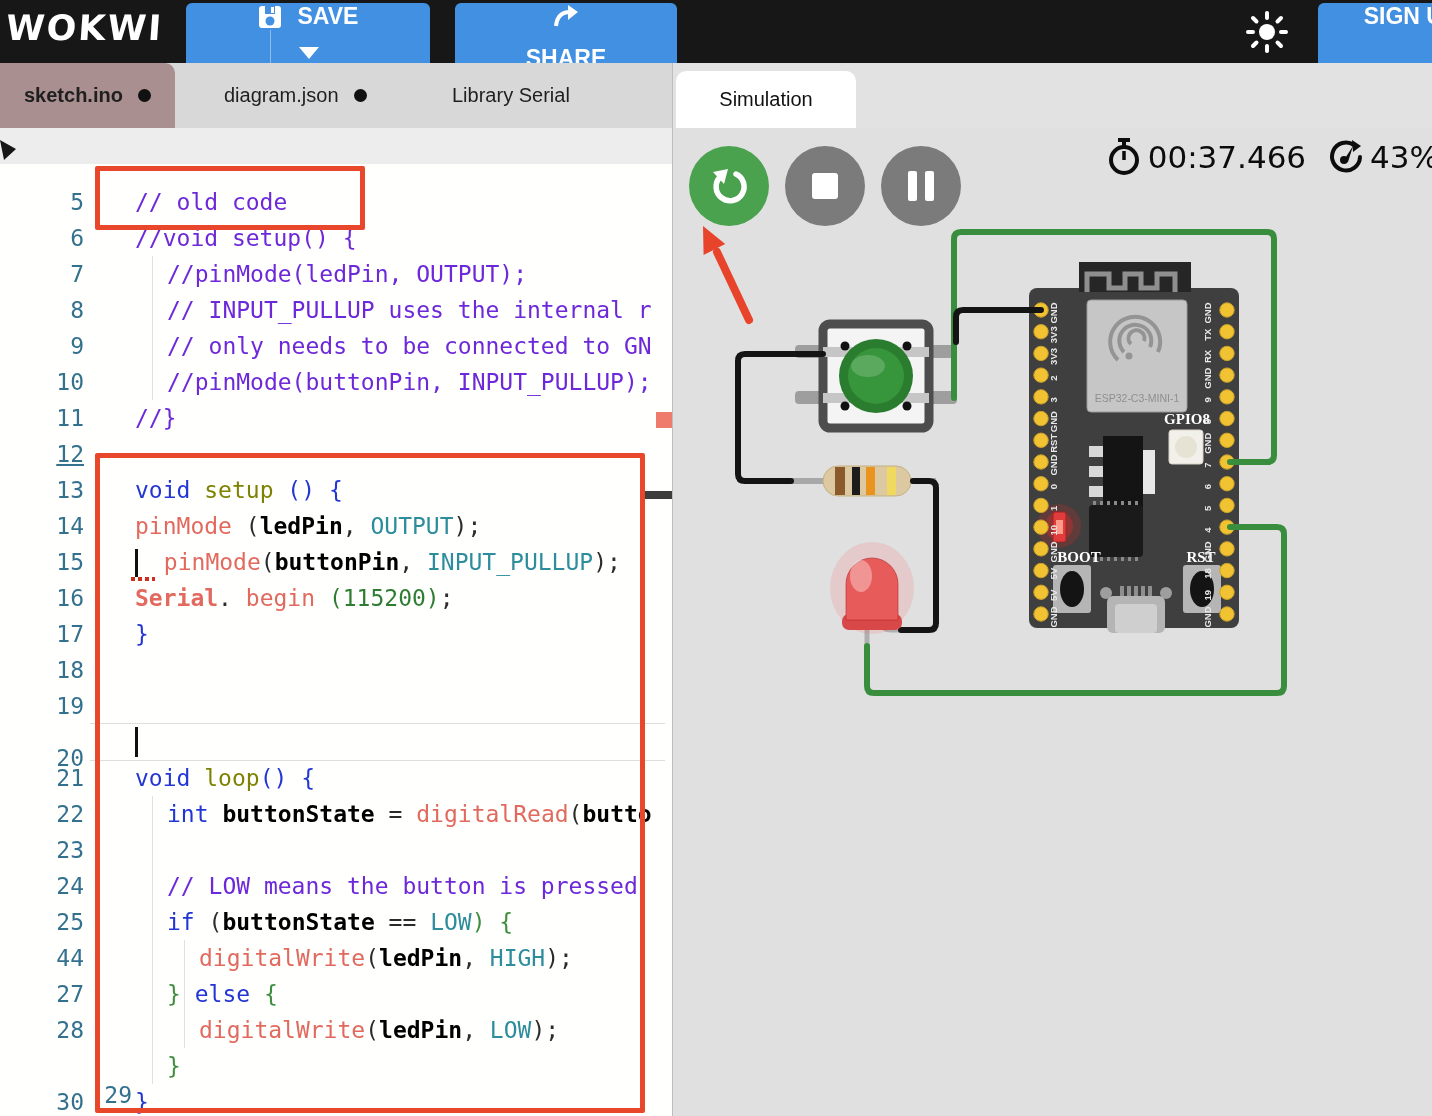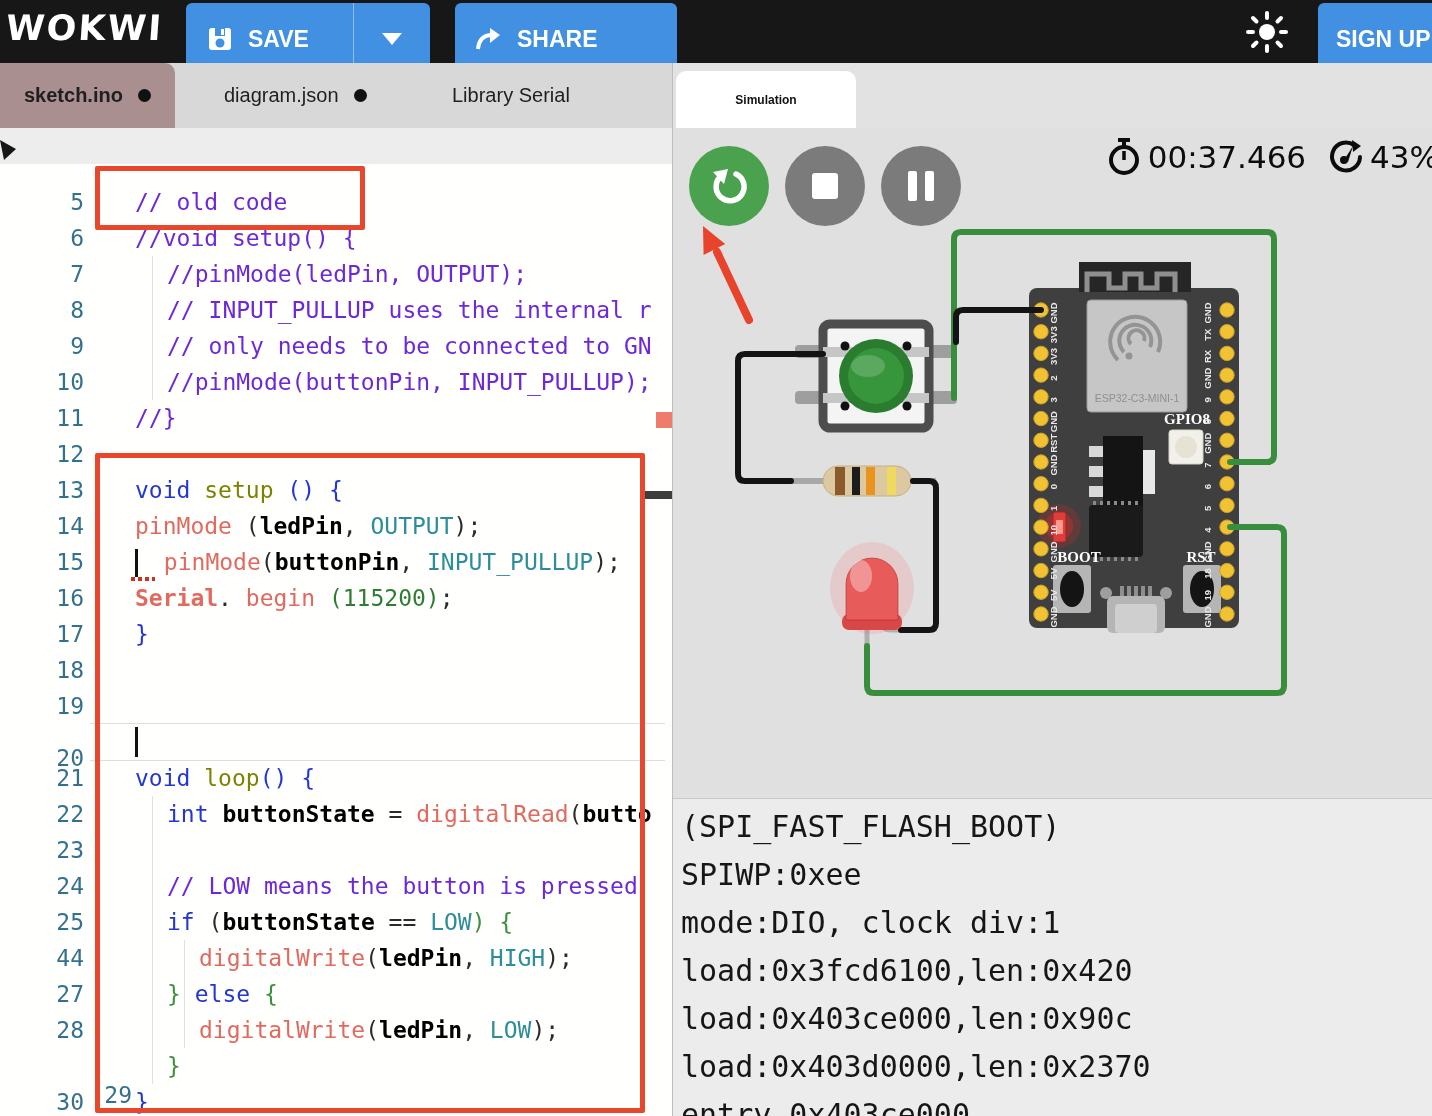--- a/index.html
+++ b/index.html
@@ -4,21 +4,21 @@
 <style>
   html,body{margin:0;padding:0;background:#9a9a9a;}
   #app{position:relative;width:1432px;height:1116px;overflow:hidden;background:#fff;
        font-family:"Liberation Sans",sans-serif;}
 
   
   #topbar{position:absolute;left:0;top:0;width:1432px;height:63px;background:#171717;}
   #logo{position:absolute;left:6px;top:8px;color:#fff;font-size:35px;font-weight:800;
         letter-spacing:2px;transform:skewX(-4deg);font-family:"DejaVu Sans",sans-serif;}
   .blue-btn{position:absolute;top:3px;height:72px;background:#4190e2;border-radius:6px;
-        color:#fff;font-weight:bold;font-size:23px;display:flex;align-items:center;cursor:pointer;}
+        color:#fff;font-weight:bold;font-size:23px;display:flex;align-items:center;cursor:pointer;flex-direction:column;}
   #save-btn{left:186px;width:244px;padding:0;}
   #save-main{display:flex;align-items:center;gap:16px;padding:0 22px;height:100%;flex:1;}
   #save-caret{width:76px;height:100%;display:flex;align-items:center;justify-content:center;
         border-left:1px solid rgba(255,255,255,.4);}
   .caret-down{width:0;height:0;border-left:10px solid transparent;border-right:10px solid transparent;
         border-top:12px solid #fff;}
   #share-btn{left:455px;width:182px;gap:16px;padding:0 20px;}
   #signup-btn{left:1318px;width:150px;justify-content:flex-start;padding:0 18px;}
   #sun{position:absolute;left:1242px;top:7px;width:50px;height:50px;}
 
@@ -26,21 +26,21 @@
   #tabrow{position:absolute;left:0;top:63px;width:672px;height:65px;background:#d8d8d8;}
   .ftab{position:absolute;top:0;height:65px;display:flex;align-items:center;gap:15px;
         font-size:20px;color:#1f1f1f;padding:0 24px;cursor:pointer;}
   .ftab.active{background:#a98f8f;border-radius:0 10px 0 0;font-weight:bold;}
   .dirty-dot{width:13px;height:13px;border-radius:50%;background:#111;}
 
   #panel-head{position:absolute;left:672px;top:63px;width:760px;height:65px;background:#e2e2e2;
         border-left:1px solid #bdbdbd;}
   #sim-tab{position:absolute;left:3px;top:8px;width:180px;height:57px;background:#fff;
         border-radius:10px 10px 0 0;display:flex;align-items:center;justify-content:center;
-        font-size:12px;font-weight:bold;color:#111;cursor:pointer;}
+        font-size:20px;font-weight:normal;color:#111;cursor:pointer;}
 
   
   #editor{position:absolute;left:0;top:128px;width:672px;height:988px;background:#fffffe;overflow:hidden;}
   #editor-topstrip{position:absolute;left:0;top:0;width:672px;height:36px;background:#ededed;}
   #fold-arrow{position:absolute;left:0;top:12px;width:16px;height:20px;background:#161616;
         clip-path:polygon(0 0,100% 45%,25% 100%);}
   .ln{position:absolute;left:0;width:84px;text-align:right;color:#34718e;
       font:23px/36px "DejaVu Sans Mono",monospace;}
   .cl{position:absolute;white-space:pre;font:23px/36px "DejaVu Sans Mono",monospace;}
   .tk-c{color:#6d28d9}.tk-k{color:#2336d4}.tk-d{color:#7d8200}.tk-f{color:#e2695e}
@@ -149,21 +149,21 @@
 
   <div id="editor">
     <div id="gutter">
         <div class="ln" style="top: 56px;">5</div>
         <div class="ln" style="top: 92px;">6</div>
         <div class="ln" style="top: 128px;">7</div>
         <div class="ln" style="top: 164px;">8</div>
         <div class="ln" style="top: 200px;">9</div>
         <div class="ln" style="top: 236px;">10</div>
         <div class="ln" style="top: 272px;">11</div>
-        <div class="ln" style="top: 308px;">12</div>
+        <div class="ln" style="top: 308px; text-decoration: underline;">12</div>
         <div class="ln" style="top: 344px;">13</div>
         <div class="ln" style="top: 380px;">14</div>
         <div class="ln" style="top: 416px;">15</div>
         <div class="ln" style="top: 452px;">16</div>
         <div class="ln" style="top: 488px;">17</div>
         <div class="ln" style="top: 524px;">18</div>
         <div class="ln" style="top: 560px;">19</div>
         <div class="ln" style="top: 596px; margin-top: 16px;">20</div>
         <div class="ln" style="top: 632px;">21</div>
         <div class="ln" style="top: 668px;">22</div>
@@ -424,26 +424,14 @@
         <svg width="38" height="38" viewBox="0 0 38 38" style="margin-left:14px">
           <path d="M28,7 A14,14 0 1 0 34,19" stroke="#0c0c0c" stroke-width="4" fill="none" stroke-linecap="round"></path>
           <polygon points="26,2 35,8 27,14" fill="#0c0c0c"></polygon>
           <path d="M18,22 L27,8 L22,24 Z" fill="#0c0c0c"></path>
           <circle cx="18" cy="22" r="4" fill="#0c0c0c"></circle>
         </svg>
         <span>43%</span>
       </div>
     </div>
 
-    <div id="serial">
-      <div id="serial-lines">
-          <div class="srow" style="top: 4px;">(SPI_FAST_FLASH_BOOT)</div>
-          <div class="srow" style="top: 52px;">SPIWP:0xee</div>
-          <div class="srow" style="top: 100px;">mode:DIO, clock div:1</div>
-          <div class="srow" style="top: 148px;">load:0x3fcd6100,len:0x420</div>
-          <div class="srow" style="top: 196px;">load:0x403ce000,len:0x90c</div>
-          <div class="srow" style="top: 244px;">load:0x403d0000,len:0x2370</div>
-          <div class="srow" style="top: 292px;">entry 0x403ce000</div>
-        </div>
-
-    </div>
   </div>
 </div>
 
 </body></html>

